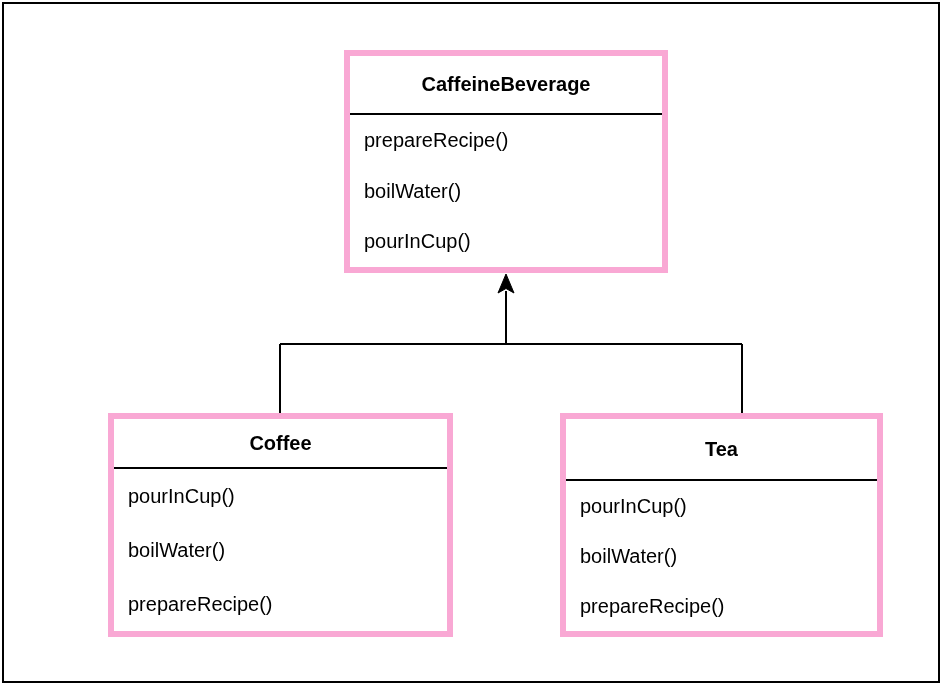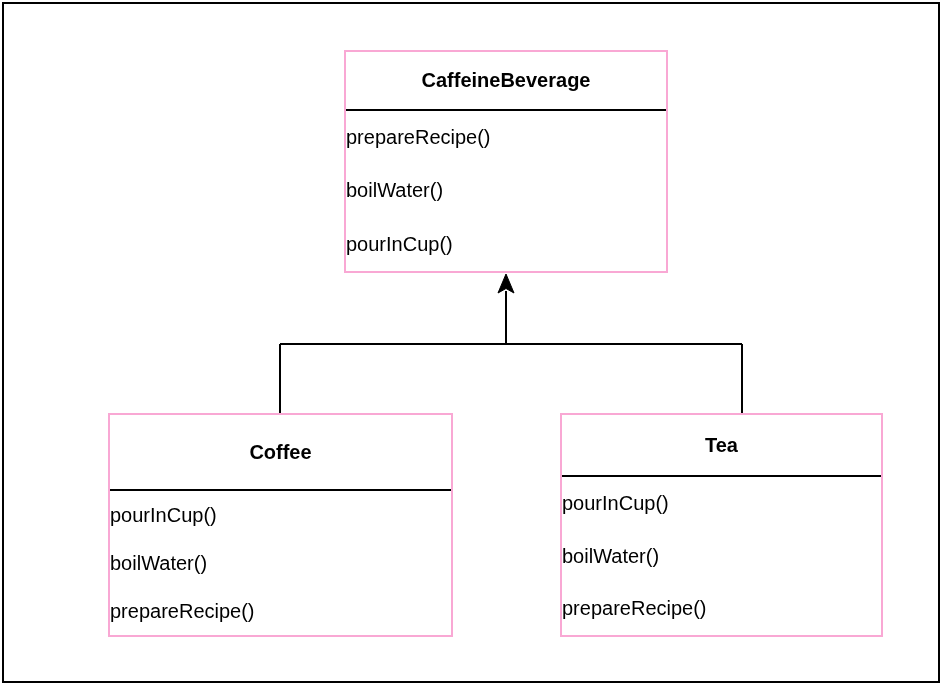--- a/index.html
+++ b/index.html
@@ -20,21 +20,21 @@
     position: absolute;
     left: 2px;
     top: 2px;
     width: 938px;
     height: 681px;
     border: 2px solid #000000;
     box-sizing: border-box;
   }
   .class-box {
     position: absolute;
-    border: 2px solid #f9a8d4;
+    border: 6px solid #f9a8d4;
     box-sizing: border-box;
     background: #ffffff;
     display: flex;
     flex-direction: column;
   }
   .class-box .class-header {
     border-bottom: 2px solid #000000;
     display: flex;
     align-items: center;
     justify-content: center;
@@ -45,36 +45,37 @@
   }
   .class-box .class-methods {
     display: flex;
     flex-direction: column;
     flex: 1 1 auto;
   }
   .class-box .class-method {
     flex: 1 1 0;
     display: flex;
     align-items: center;
+    padding-left: 14px;
     font-size: 20px;
   }
   #box-caffeine-beverage {
     left: 344px;
     top: 50px;
     width: 324px;
     height: 223px;
   }
   #box-caffeine-beverage .class-header { height: 59px; }
   #box-coffee {
     left: 108px;
     top: 413px;
     width: 345px;
     height: 224px;
   }
-  #box-coffee .class-header { height: 76px; }
+  #box-coffee .class-header { height: 50px; }
   #box-tea {
     left: 560px;
     top: 413px;
     width: 323px;
     height: 224px;
   }
   #box-tea .class-header { height: 62px; }
   .connector-svg {
     position: absolute;
     left: 0;

